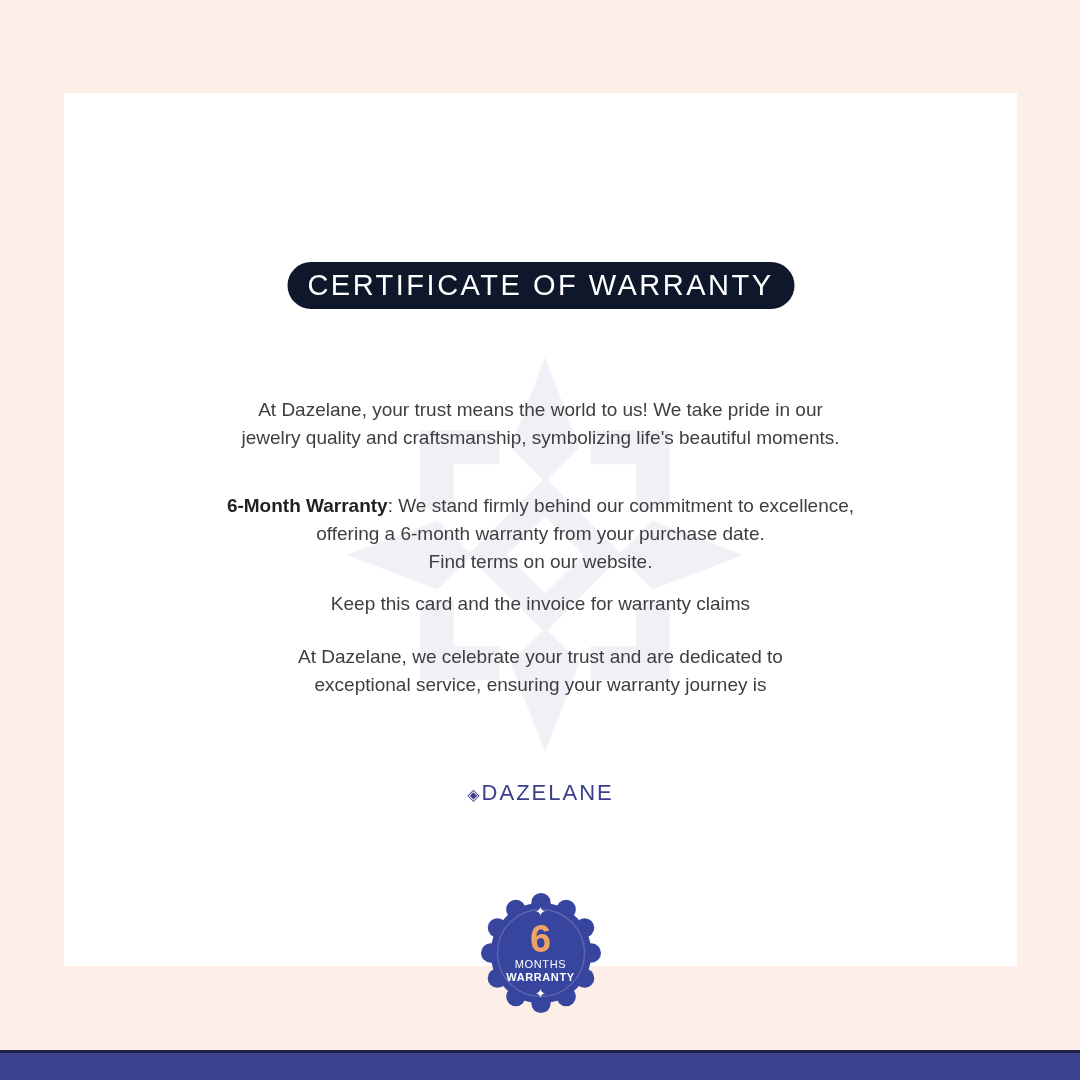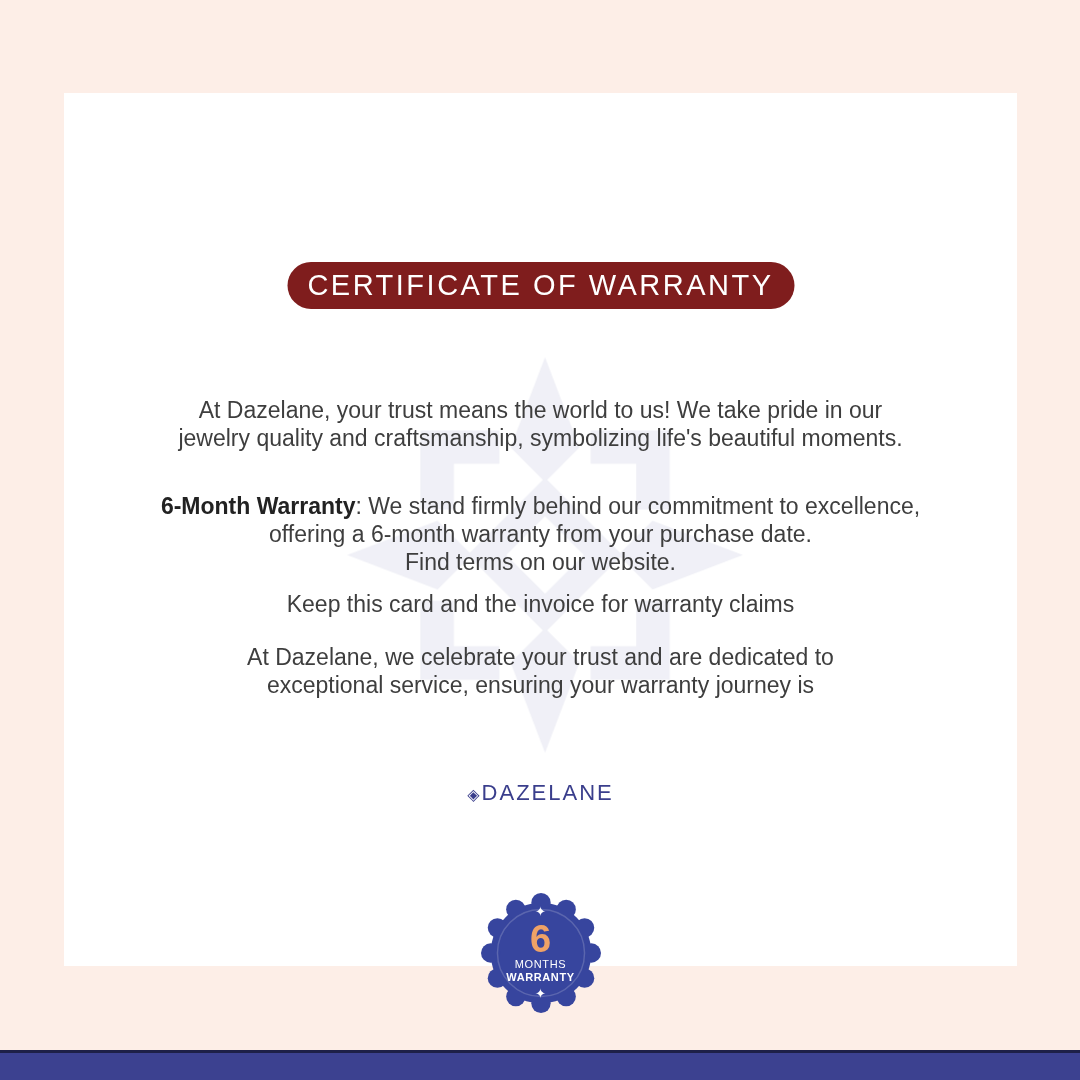--- a/index.html
+++ b/index.html
@@ -1,25 +1,25 @@
 <!DOCTYPE html>
 <html><head>
 <meta charset="utf-8">
 <style>
   html,body{margin:0;padding:0;}
   body{width:1080px;height:1080px;font-family:"Liberation Sans",sans-serif;}
   .page{position:relative;width:1080px;height:1080px;background:#FDEEE7;overflow:hidden;}
   .card{position:absolute;left:64px;top:93px;width:953px;height:873px;background:#FFFFFF;}
   .watermark{position:absolute;left:266px;top:247px;width:430px;height:430px;}
   .pill{position:absolute;top:169px;left:50%;transform:translateX(-50%);
-        width:507px;height:47px;border-radius:24px;background:#7f1d1d;
+        width:507px;height:47px;border-radius:24px;background:#0f172a;
         display:flex;align-items:center;justify-content:center;}
   .pill span{color:#FFFFFF;font-size:29px;letter-spacing:2.5px;font-weight:400;}
   .para{position:absolute;left:0;width:100%;text-align:center;color:#3E3E3E;
-        font-size:23px;line-height:28px;font-weight:400;}
+        font-size:19px;line-height:28px;font-weight:400;}
   .p1{top:303px;}
   .p2{top:399px;}
   .p3{top:497px;}
   .p4{top:550px;}
   .bold-term{font-weight:700;color:#222222;}
   .logo{position:absolute;top:687px;left:0;width:100%;display:flex;align-items:center;
         justify-content:center;color:#3A3E8C;}
   .logo-diamond{font-size:16px;line-height:16px;margin-right:2px;position:relative;top:2px;}
   .logo-text{font-family:Liberation Sans, sans-serif;font-size:22px;letter-spacing:2px;}
   .badge{position:absolute;top:800px;left:50%;transform:translateX(-50%);

